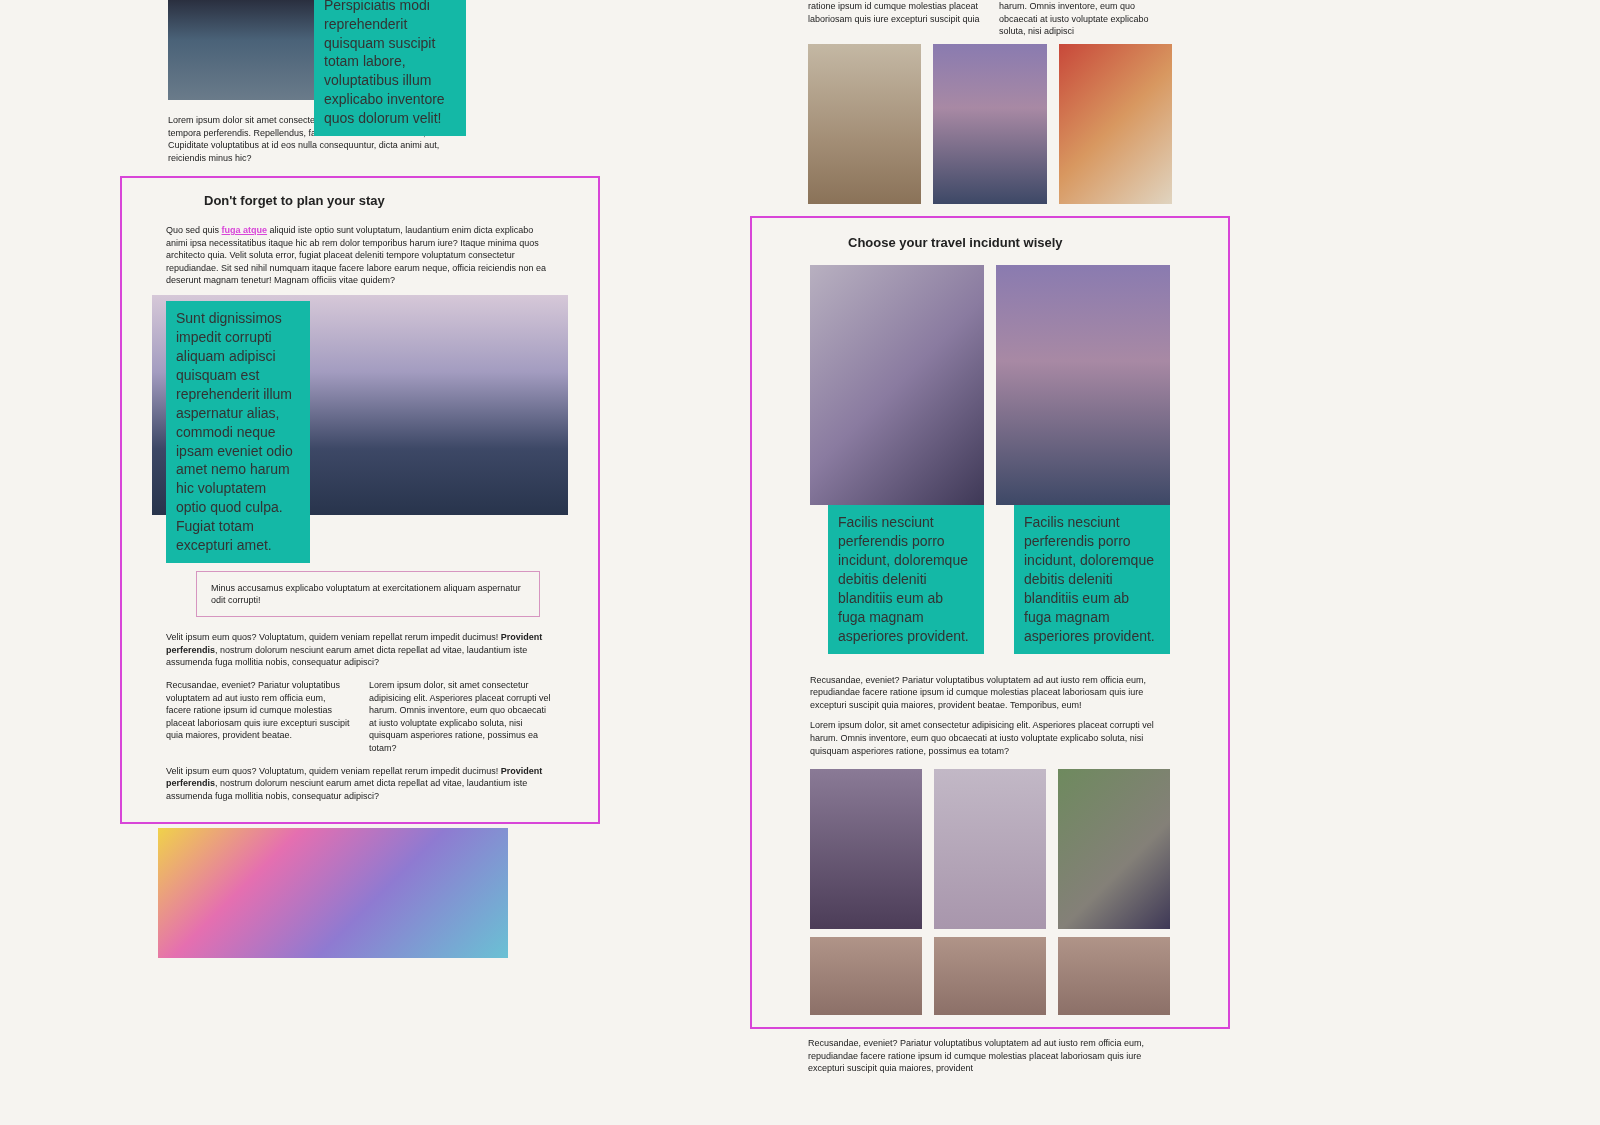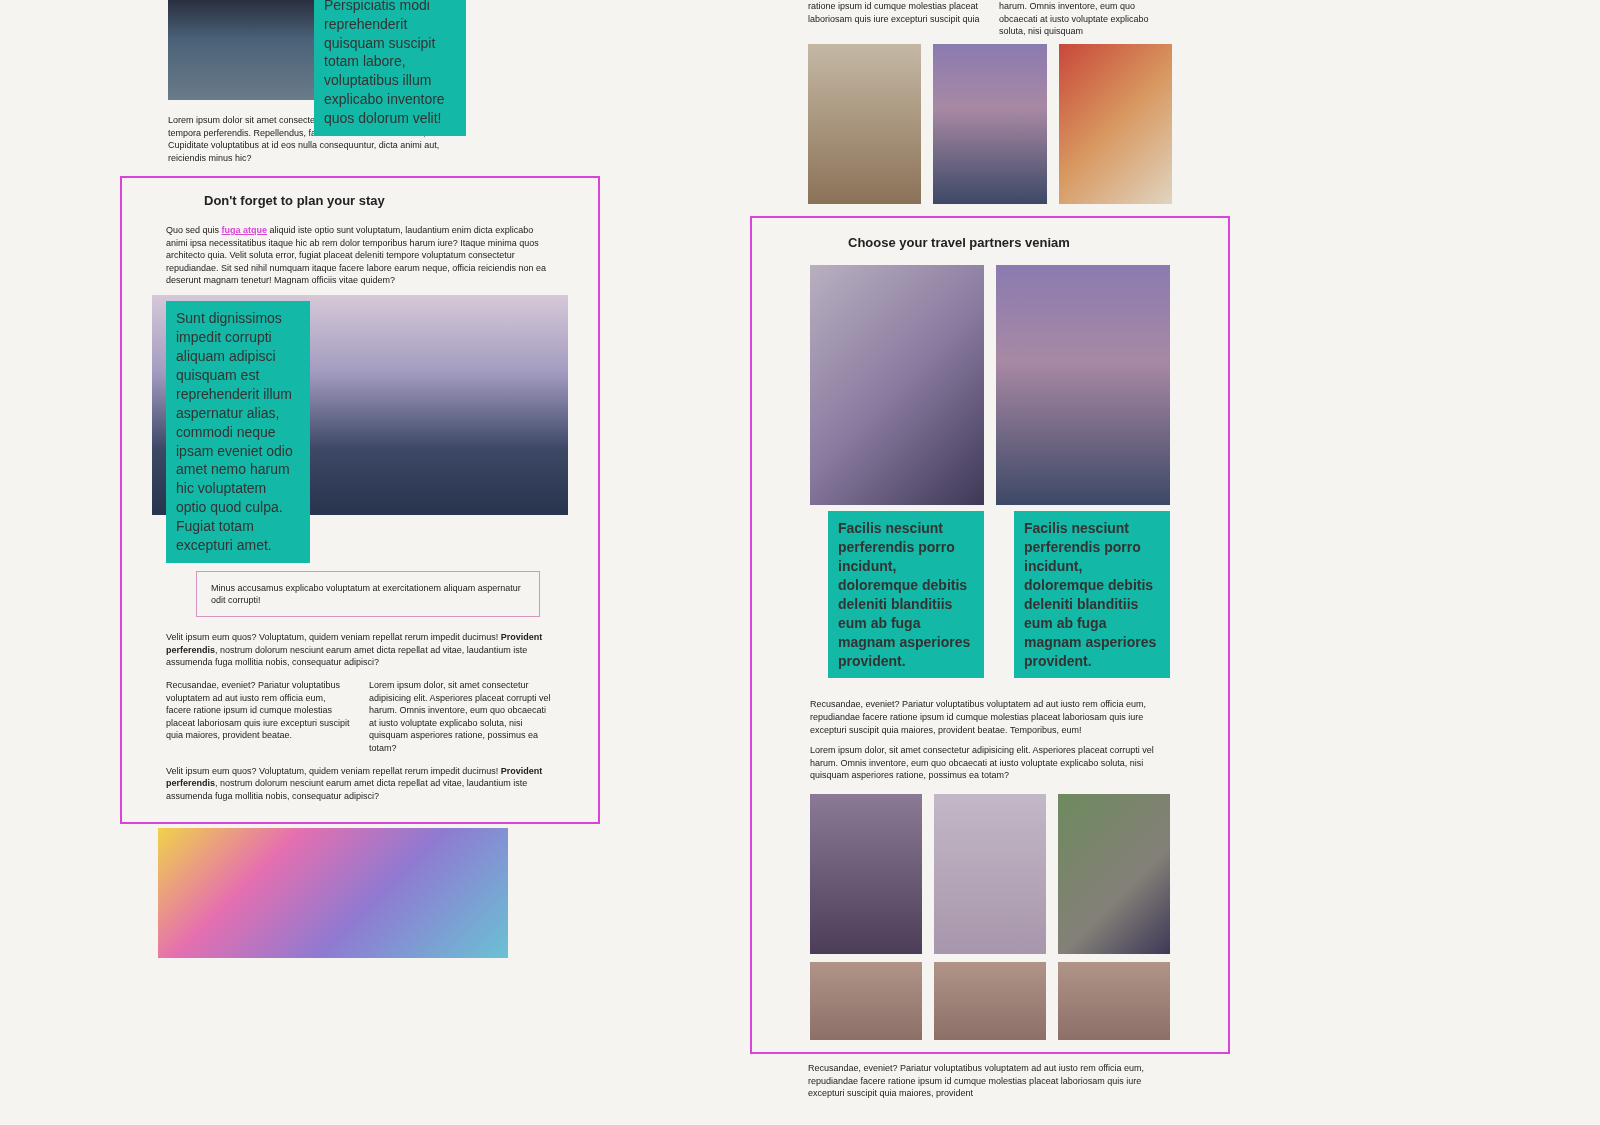--- a/index.html
+++ b/index.html
@@ -19,21 +19,21 @@
   .img-veg { background: linear-gradient(135deg,#c8483a 0%,#d89860 50%,#e0d4c0 100%); }
   .img-skater { background: linear-gradient(135deg,#b8b0c0 0%,#8a7ba0 50%,#3e3856 100%); }
   .img-dog { background: linear-gradient(180deg,#8a7a96 0%,#4c3d58 100%); }
   .img-gear { background: linear-gradient(180deg,#c2b8c6 0%,#a896ac 100%); }
   .img-sitter { background: linear-gradient(135deg,#6e8a5e 0%,#848078 60%,#3e3856 100%); }
   .img-beach { background: linear-gradient(180deg,#b09488 0%,#8c7068 100%); }
 
   .caption-box { background: #14b8a6; padding: 8px 10px; font-size: 14px; line-height: 1.35; color: #333; }
   .caption-float-tr { position: absolute; right: -18px; bottom: -36px; width: 152px; }
   .caption-float-bl { position: absolute; left: 14px; bottom: -48px; width: 144px; }
-  .caption-under { margin-top:10px; width:148px; margin-left:18px; position:relative; top:-4px;font-weight:bold; }
+  .caption-under { margin-top:4px; width:148px; margin-left:18px; position:relative; top:-4px; }
 
   .body-text { font-size: 9px; line-height: 1.4; margin: 4px 0; }
   .body-text b { font-weight: 700; }
 
   .sel { border: 2px solid #d845d8; position: relative; }
   .h { font-size: 13px; font-weight: 700; margin-bottom: 14px; margin-left: 38px; }
   .link { color: #d845d8; text-decoration: underline; font-weight: bold; }
 
   .quote { border: 1px solid #d695c0; padding: 10px 14px; margin: 14px 14px 14px 30px; font-size: 9px; }
 
@@ -82,30 +82,30 @@
         <span>Velit ipsum eum quos? Voluptatum, quidem veniam repellat rerum impedit ducimus! </span><b>Provident perferendis</b><span>, nostrum dolorum nesciunt earum amet dicta repellat ad vitae, laudantium iste assumenda fuga mollitia nobis, consequatur adipisci?</span>
       </p>
     </div>
 
     <div class="img-box img-color mt4" style="width:350px; height:130px; margin-left:38px;"></div>
   </div>
 
   <div class="col col-r">
     <div class="two-col" style="margin:0 58px 6px 58px;justify-content:center;">
       <div>ratione ipsum id cumque molestias placeat laboriosam quis iure excepturi suscipit quia</div>
-      <div>harum. Omnis inventore, eum quo obcaecati at iusto voluptate explicabo soluta, nisi quisquam</div>
+      <div>harum. Omnis inventore, eum quo obcaecati at iusto voluptate explicabo soluta, nisi adipisci</div>
     </div>
     <div class="row3" style="margin:0 58px;">
       <div class="img-box img-portrait" style="height:160px;"></div>
       <div class="img-box img-dusk" style="height:160px;"></div>
       <div class="img-box img-veg" style="height:160px;"></div>
     </div>
 
     <div class="sel mt12" style="padding:16px 58px 12px 58px;">
-      <div class="h">Choose your travel partners veniam</div>
+      <div class="h">Choose your travel incidunt wisely</div>
       <div class="row2 mt12">
         <div class="img-box img-skater" style="height:240px;"></div>
         <div class="img-box img-dusk" style="height:240px;"></div>
       </div>
       <div class="cap-pair">
         <div class="caption-box caption-under">Facilis nesciunt perferendis porro incidunt, doloremque debitis deleniti blanditiis eum ab fuga magnam asperiores provident.</div>
         <div class="caption-box caption-under">Facilis nesciunt perferendis porro incidunt, doloremque debitis deleniti blanditiis eum ab fuga magnam asperiores provident.</div>
       </div>
       <p class="body-text mt16">Recusandae, eveniet? Pariatur voluptatibus voluptatem ad aut iusto rem officia eum, repudiandae facere ratione ipsum id cumque molestias placeat laboriosam quis iure excepturi suscipit quia maiores, provident beatae. Temporibus, eum!</p>
       <p class="body-text mt8">Lorem ipsum dolor, sit amet consectetur adipisicing elit. Asperiores placeat corrupti vel harum. Omnis inventore, eum quo obcaecati at iusto voluptate explicabo soluta, nisi quisquam asperiores ratione, possimus ea totam?</p>

